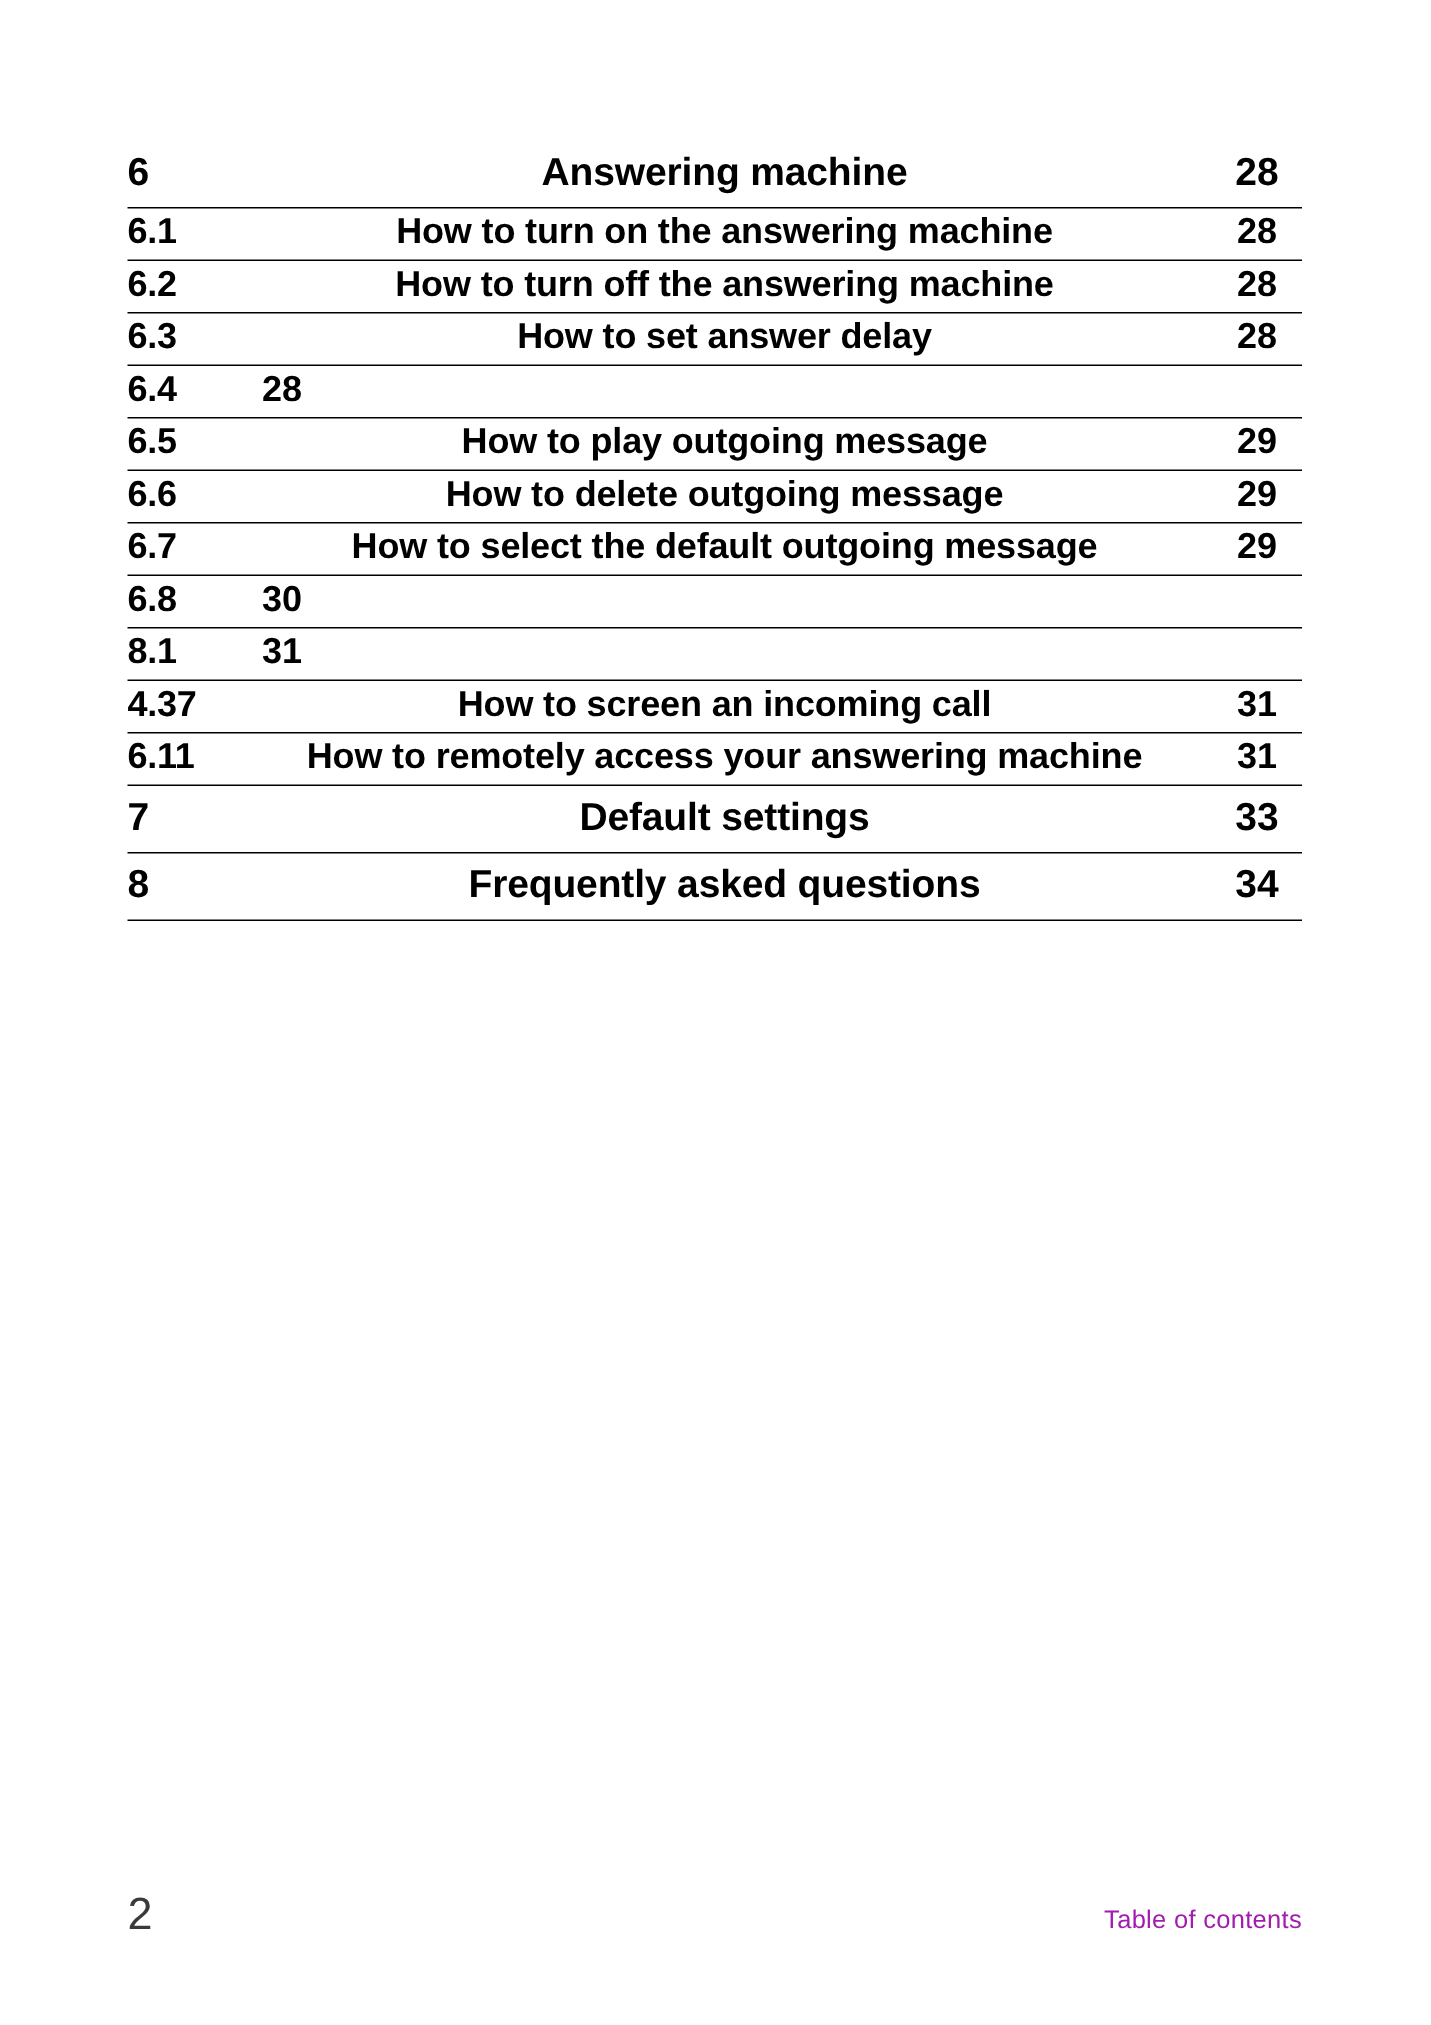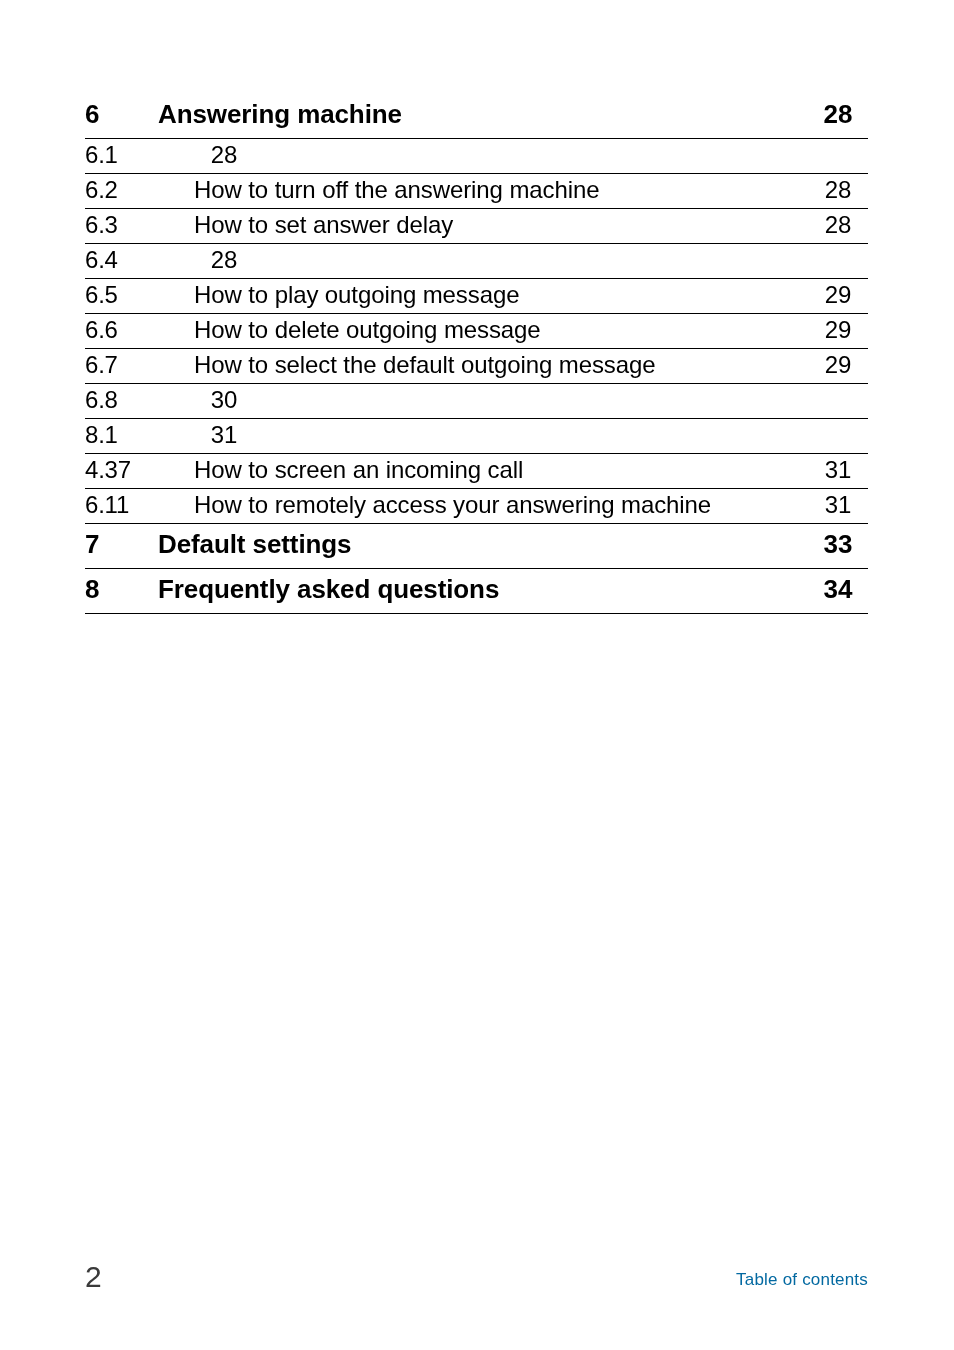--- a/index.html
+++ b/index.html
@@ -39,35 +39,34 @@
   }
 
   .toc-row.level1 {
     height: 45px;
     font-weight: bold;
     font-size: 26px;
   }
 
   .toc-row.level2 {
     height: 35px;
-    font-weight: normal;
+    font-weight: bold;
     font-size: 24px;
-    gap: 36px;
   }
 
   .row-num {
     flex: 0 0 73px;
     text-align: left;
     letter-spacing: -0.2px;
     white-space: nowrap;
   }
 
   .row-title {
     flex: 1 1 auto;
-    text-align: left;
+    text-align: center;
     white-space: nowrap;
     overflow: hidden;
     letter-spacing: -0.1px;
   }
 
   .row-page {
     flex: 0 0 60px;
     text-align: center;
     white-space: nowrap;
   }
@@ -103,41 +102,42 @@
 
   #footer-page-number {
     font-size: 30px;
     color: #3a3a3a;
     font-weight: normal;
     line-height: 1;
   }
 
   #footer-section-label {
     font-size: 17px;
-    color: #0369a1;
+    color: #a21caf;
     font-weight: normal;
     line-height: 1;
     position: relative;
     top: 9px;
     letter-spacing: 0.2px;
   }
 </style>
 </head>
 <body>
 
 <div id="page">
 
   <div id="toc">
       <div class="toc-row level1">
         <span class="row-num">6</span>
         <span class="row-title">Answering machine</span>
         <span class="row-page">28</span>
       </div>
       <div class="toc-row level2">
         <span class="row-num">6.1</span>
+        <span class="row-title">How to turn on the answering machine</span>
         <span class="row-page">28</span>
       </div>
       <div class="toc-row level2">
         <span class="row-num">6.2</span>
         <span class="row-title">How to turn off the answering machine</span>
         <span class="row-page">28</span>
       </div>
       <div class="toc-row level2">
         <span class="row-num">6.3</span>
         <span class="row-title">How to set answer delay</span>

